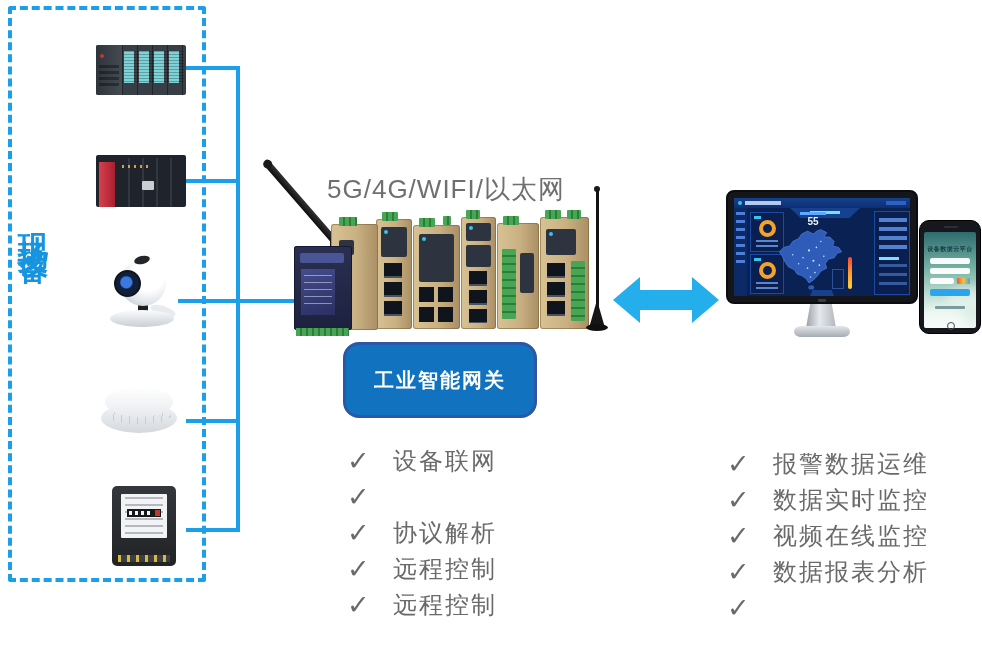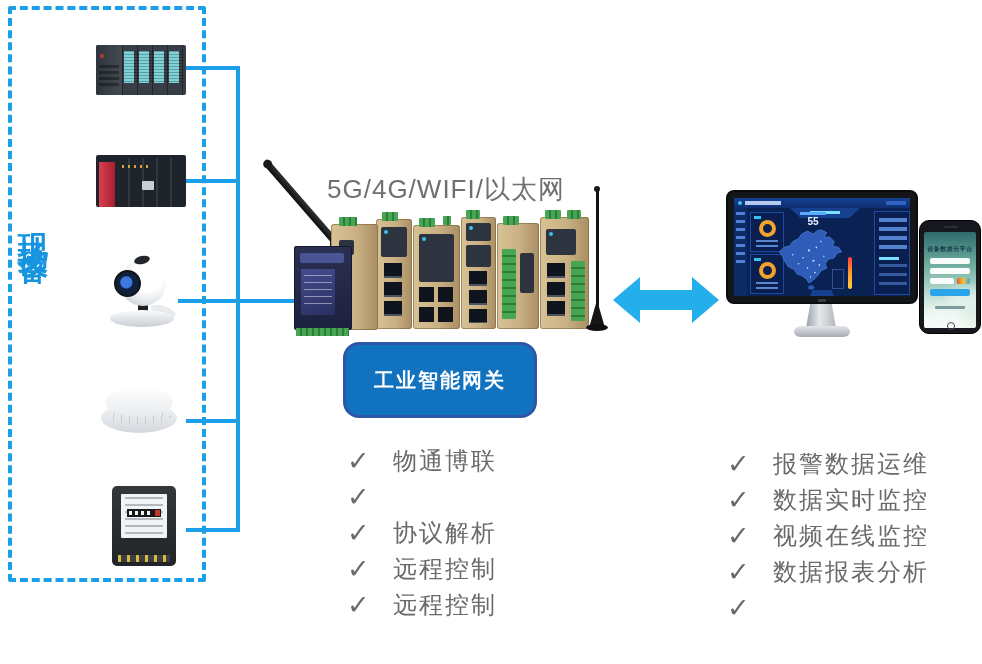--- a/index.html
+++ b/index.html
@@ -320,21 +320,21 @@
   <div class="abs ant2-cone"></div>
   <div class="abs ant2-base"></div>
 
   <div class="abs tag tag-mid">
     <div>工业智能网关</div>
   </div>
 
   <div class="abs checklist cl-mid">
     <div class="feat-row">
       <span class="check">✓</span>
-      <span class="feat-text">物通博联</span>
+      <span class="feat-text">设备联网</span>
     </div>
     <div class="feat-row">
       <span class="check">✓</span>
     </div>
     <div class="feat-row">
       <span class="check">✓</span>
       <span class="feat-text">协议解析</span>
     </div>
     <div class="feat-row">
       <span class="check">✓</span>

